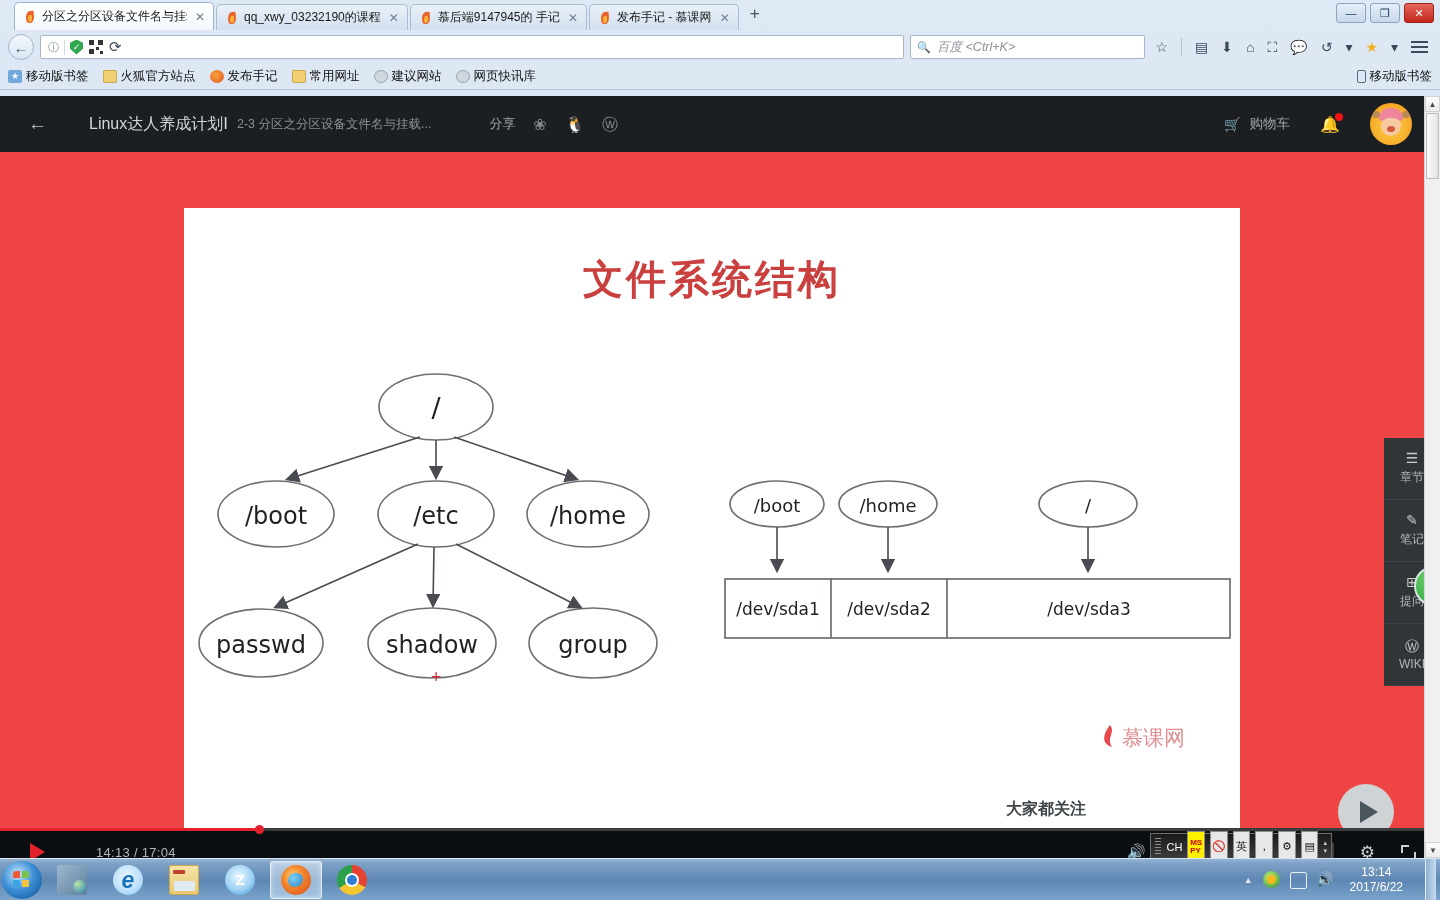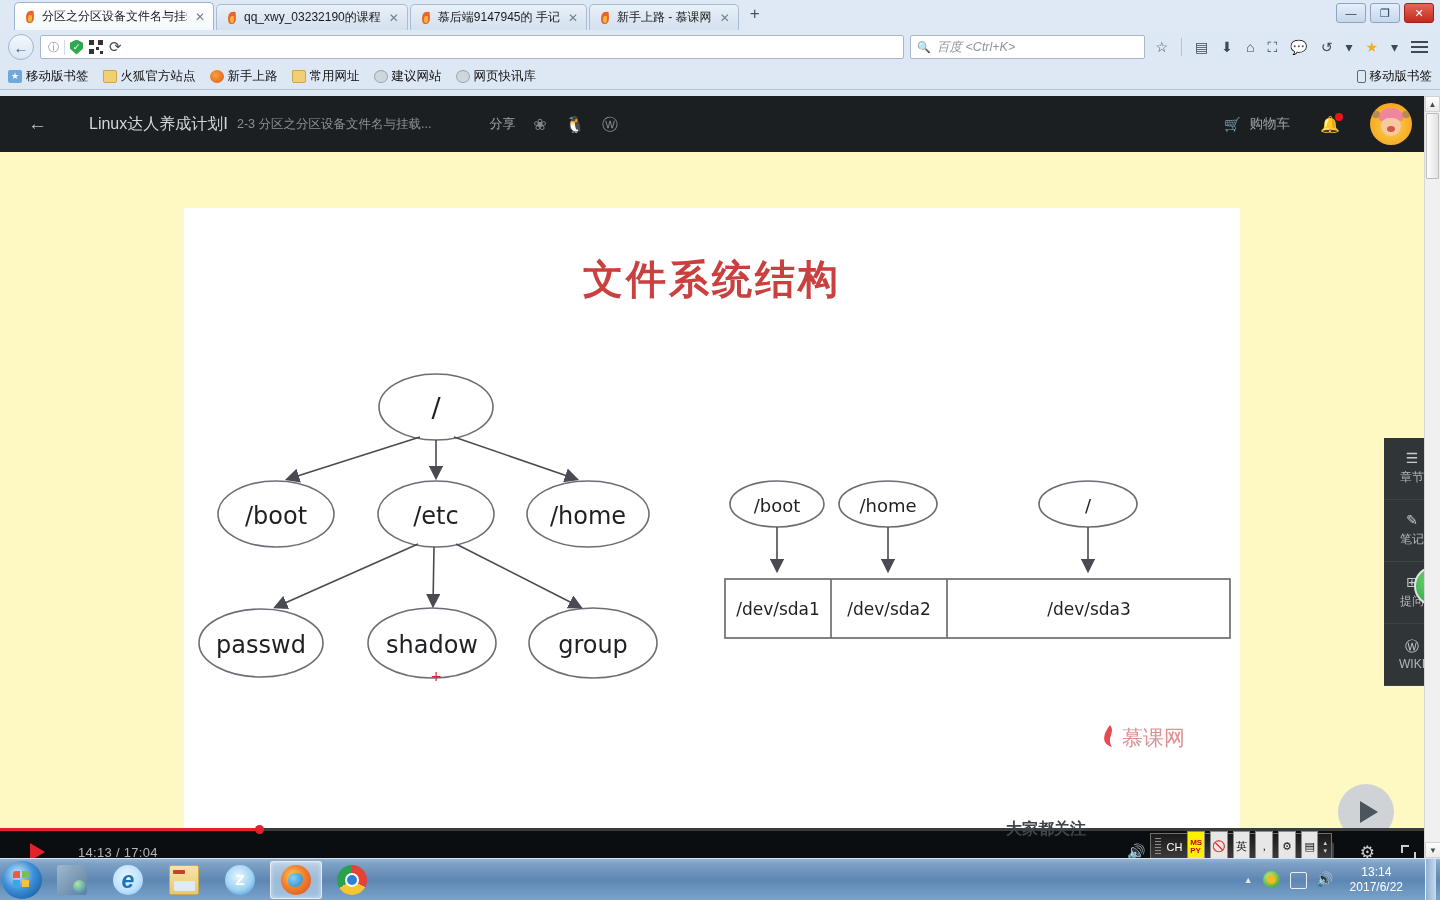--- a/index.html
+++ b/index.html
@@ -135,21 +135,21 @@
     height:13px; background:#f0859e; border-radius:11px 11px 3px 3px; }
   .avatar .face { position:absolute; left:11px; top:15px; width:20px;
     height:18px; background:#f6c9a0; border-radius:9px 9px 11px 11px; }
   .avatar .nose { position:absolute; left:17px; top:23px; width:8px;
     height:6px; background:#cf5a3d; border-radius:50%; }
   .avatar .horn-l, .avatar .horn-r { position:absolute; top:8px; width:8px;
     height:7px; background:#b98a52; border-radius:4px; }
   .avatar .horn-l { left:2px; } .avatar .horn-r { right:2px; }
 
   
-  .stage { position:relative; height:724px; background:#fef9c3; }
+  .stage { position:relative; height:724px; background:#ef4444; }
   .slide { position:absolute; left:184px; top:56px; width:1056px;
     height:694px; background:#fff; }
   .slide-title { text-align:center; margin-top:44px; font-size:40px;
     font-weight:bold; color:#c9403f; letter-spacing:3px;
     font-family:"DejaVu Sans","Liberation Sans",sans-serif; }
   .diagram { position:relative; width:1056px; height:470px; }
   .diagram svg { position:absolute; left:0; top:0; }
 
   
   .rail { position:absolute; right:0; top:286px; width:56px;
@@ -179,21 +179,21 @@
   .progress { position:absolute; left:0; top:0; width:1440px; height:3px;
     background:#3a3d40; }
   .progress .done { height:3px; background:#e3212b; }
   .progress .knob { position:absolute; top:-3px; width:9px; height:9px;
     border-radius:50%; background:#e3212b; }
   .ctrl-in { display:flex; align-items:center; height:48px; padding:0 24px;
     color:#b7bbbe; }
   .c-play { width:0;height:0; border-left:15px solid #e3212b;
     border-top:9px solid transparent; border-bottom:9px solid transparent;
     margin-left:6px; }
-  .c-time { margin-left:33px; font-size:13px; color:#b2b6b9;
+  .c-time { margin-left:51px; font-size:13px; color:#b2b6b9;
     letter-spacing:.3px; }
   .c-right { margin-left:auto; display:flex; align-items:center; gap:26px; }
   .vol-ico { font-size:15px; color:#cbcfd2; }
   .vol { width:94px; height:4px; background:#4a4e51; border-radius:2px;
     position:relative; }
   .vol .f { position:absolute; left:0; top:0; height:4px; width:47px;
     background:#e3212b; border-radius:2px; }
   .vol .k { position:absolute; left:42px; top:-4px; width:12px; height:12px;
     border-radius:50%; background:#b9bdc0; }
   .speed { background:#3c4044; color:#e6e9ea; font-size:12.5px;
@@ -203,21 +203,21 @@
   .fsq::before,.fsq::after { content:""; position:absolute; width:6px;
     height:6px; border:2px solid #cbcfd2; }
   .fsq::before { left:0; top:0; border-right:none; border-bottom:none; }
   .fsq::after { right:0; bottom:0; border-left:none; border-top:none; }
 
   
   .below { height:50px; background:#fff; display:flex; align-items:center;
     padding:0 0 0 130px; }
   .btab { font-size:16px; color:#3f4549; margin-right:80px; }
   .btab.active { color:#1db534; }
-  .attention { position:absolute; left:1006px; top:819px; font-size:16px;
+  .attention { position:absolute; left:1006px; top:799px; font-size:16px;
     color:#3f4549; font-weight:bold; }
 
   
   .pscroll { position:absolute; right:0; top:96px; width:16px; height:762px;
     background:#f0f0f0; border-left:1px solid #d6d6d6; }
   .pscroll .up,.pscroll .dn { height:16px; display:flex;
     align-items:center; justify-content:center; font-size:8px; color:#4a4a4a;
     background:linear-gradient(#fdfdfd,#ebebeb); border:1px solid #d2d2d2; }
   .pscroll .dn { position:absolute; bottom:0; width:16px; }
   .pscroll .thumb { position:absolute; top:17px; left:1px; width:13px;
@@ -331,21 +331,21 @@
         <span class="ttl">qq_xwy_03232190的课程</span>
         <span class="tabx">✕</span>
       </div>
       <div class="tab">
         <span class="fav"></span>
         <span class="ttl">慕后端9147945的 手记</span>
         <span class="tabx">✕</span>
       </div>
       <div class="tab">
         <span class="fav"></span>
-        <span class="ttl">新手上路 - 慕课网</span>
+        <span class="ttl">发布手记 - 慕课网</span>
         <span class="tabx">✕</span>
       </div>
       <div class="newtab">+</div>
 
       <div class="winbtns">
         <div class="wb">—</div>
         <div class="wb">❐</div>
         <div class="wb close">✕</div>
       </div>
     </div>
@@ -388,21 +388,21 @@
       <div class="bm">
         <span class="bmico ic-star"></span>
         <span>移动版书签</span>
       </div>
       <div class="bm">
         <span class="bmico ic-folder"></span>
         <span>火狐官方站点</span>
       </div>
       <div class="bm">
         <span class="bmico ic-fox"></span>
-        <span>新手上路</span>
+        <span>发布手记</span>
       </div>
       <div class="bm">
         <span class="bmico ic-folder"></span>
         <span>常用网址</span>
       </div>
       <div class="bm">
         <span class="bmico ic-globe"></span>
         <span>建议网站</span>
       </div>
       <div class="bm">

